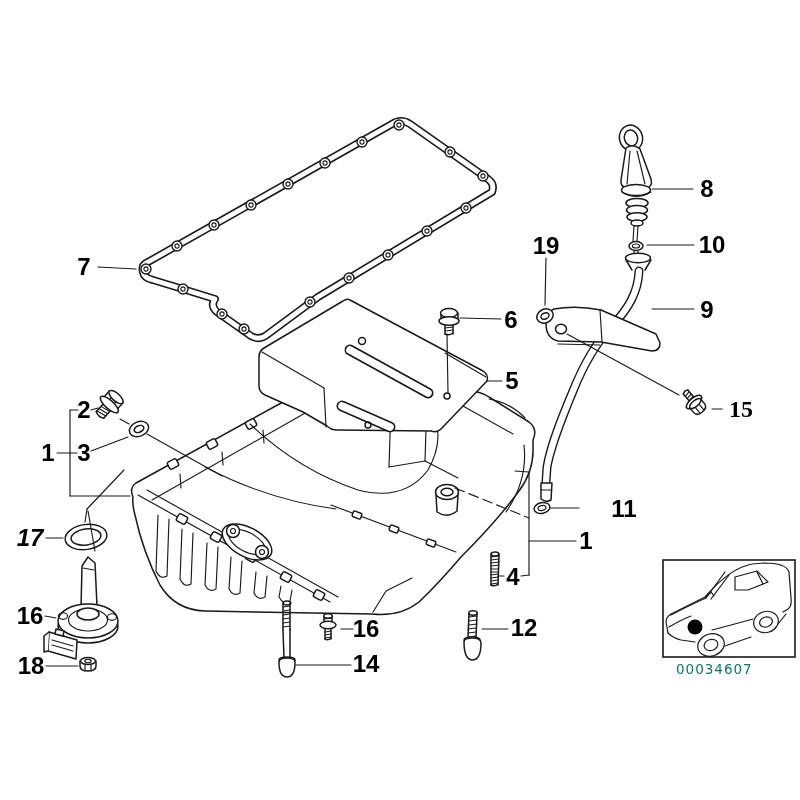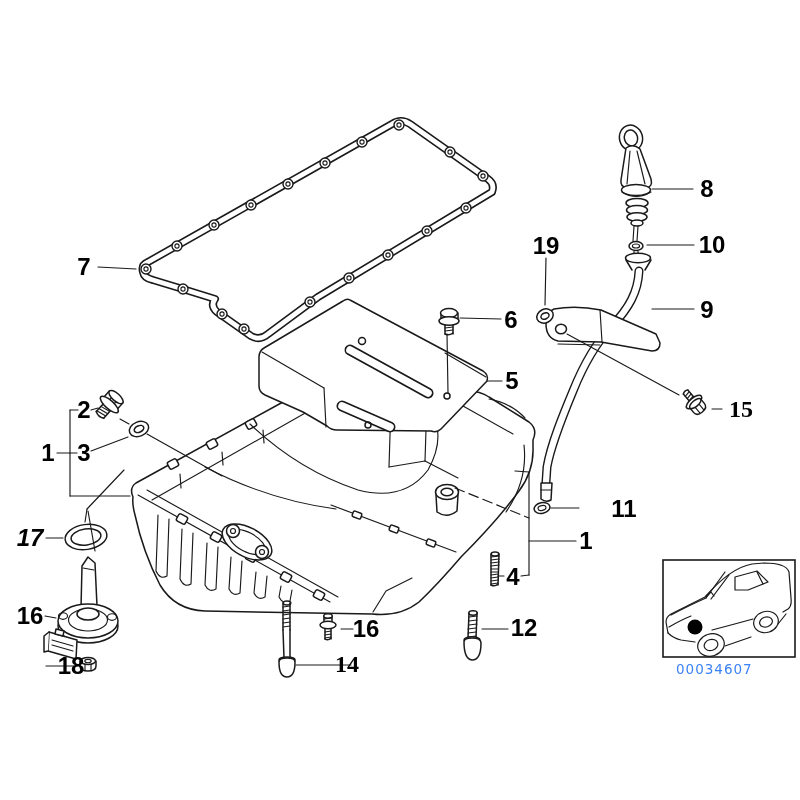--- a/index.html
+++ b/index.html
@@ -2,21 +2,21 @@
 <html><head>
 <meta charset="utf-8">
 <style>
   html,body{margin:0;padding:0;background:#fff;}
   .stage{position:relative;width:800px;height:800px;background:#fff;overflow:hidden;
          font-family:"Liberation Sans",sans-serif;}
   .stage svg{position:absolute;left:0;top:0;}
   .callout{position:absolute;transform:translate(-50%,-50%);
            font-family:"Liberation Sans",sans-serif;font-weight:bold;font-size:24px;
            color:#000;white-space:nowrap;line-height:1;}
-  .car-code{position:absolute;left:676px;top:661px;font-size:13.5px;color:#3b82f6;
+  .car-code{position:absolute;left:676px;top:661px;font-size:13.5px;color:#0f766e;
             letter-spacing:1px;font-family:"DejaVu Sans",sans-serif;}
   
   .s{stroke:#1a1a1a;fill:none;stroke-width:1.5;stroke-linecap:round;stroke-linejoin:round;}
   .t{stroke-width:1.15;}
   .w{fill:#ffffff;}
   .blk{fill:#000000;stroke:none;}
 </style>
 </head>
 <body>
 
@@ -437,23 +437,23 @@
   </g>
 </svg>
 
 <div>
       <div class="callout" style="left: 84px; top: 267px;">7</div>
       <div class="callout" style="left: 84px; top: 410px;">2</div>
       <div class="callout" style="left: 48px; top: 453px;">1</div>
       <div class="callout" style="left: 84px; top: 453px;">3</div>
       <div class="callout" style="left: 30px; top: 538px; font-style: italic;">17</div>
       <div class="callout" style="left: 30px; top: 616px;">16</div>
-      <div class="callout" style="left: 31px; top: 666px; margin-left: 40px;">18</div>
+      <div class="callout" style="left: 31px; top: 666px;">18</div>
       <div class="callout" style="left: 366px; top: 629px;">16</div>
-      <div class="callout" style="left: 347px; top: 664px; font-family: Liberation Serif, serif;">14</div>
+      <div class="callout" style="left: 366px; top: 664px;">14</div>
       <div class="callout" style="left: 524px; top: 628px;">12</div>
       <div class="callout" style="left: 513px; top: 577px;">4</div>
       <div class="callout" style="left: 586px; top: 541px;">1</div>
       <div class="callout" style="left: 592px; top: 509px; margin-left: 32px;">11</div>
       <div class="callout" style="left: 512px; top: 381px;">5</div>
       <div class="callout" style="left: 511px; top: 320px;">6</div>
       <div class="callout" style="left: 546px; top: 246px;">19</div>
       <div class="callout" style="left: 707px; top: 189px;">8</div>
       <div class="callout" style="left: 712px; top: 245px;">10</div>
       <div class="callout" style="left: 707px; top: 310px;">9</div>

